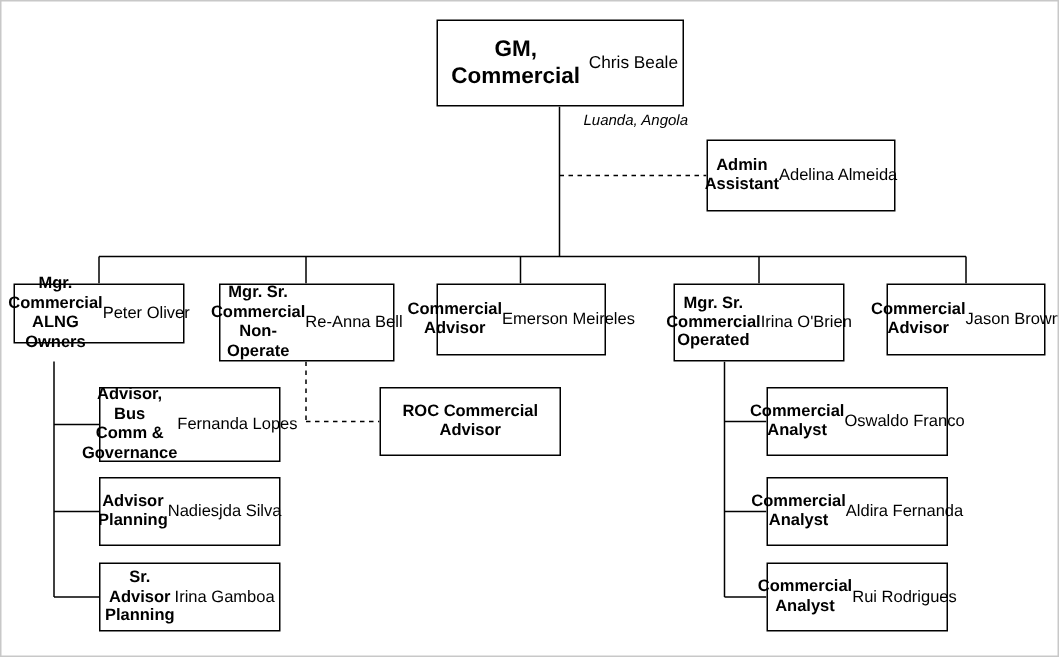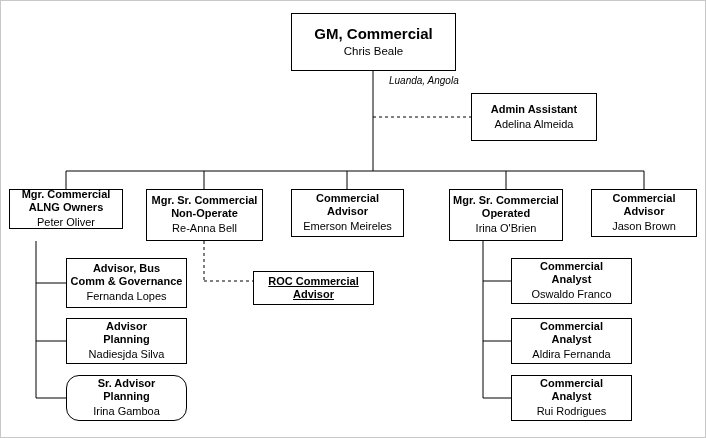--- a/index.html
+++ b/index.html
@@ -18,21 +18,21 @@
     position: absolute;
     left: 0; top: 0;
     width: 706px; height: 438px;
   }
   .box {
     position: absolute;
     background: #ffffff;
     border: 1px solid #000000;
     box-sizing: border-box;
     display: flex;
-    flex-direction: column;
+    flex-direction: row;
     align-items: center;
     justify-content: center;
     text-align: center;
     padding: 2px 3px;
   }
   .box .title {
     font-weight: bold;
     font-size: 11px;
     line-height: 1.18;
     white-space: pre-line;
@@ -127,27 +127,27 @@
   <div class="box" style="left:65px; top:257px; width:121px; height:50px;">
     <div class="title">Advisor, Bus
 Comm &amp; Governance</div>
     <div class="name">Fernanda Lopes</div>
   </div>
   <div class="box" style="left:65px; top:317px; width:121px; height:46px;">
     <div class="title">Advisor
 Planning</div>
     <div class="name">Nadiesjda Silva</div>
   </div>
-  <div class="box" style="left:65px; top:374px; width:121px; height:46px;border-radius:13px;">
+  <div class="box" style="left:65px; top:374px; width:121px; height:46px;">
     <div class="title">Sr. Advisor
 Planning</div>
     <div class="name">Irina Gamboa</div>
   </div>
 
-  <div class="box" style="left:252px; top:270px; width:121px; height:34px;text-decoration:underline;">
+  <div class="box" style="left:252px; top:257px; width:121px; height:46px;">
     <div class="title">ROC Commercial
 Advisor</div>
   </div>
 
   <div class="box" style="left:510px; top:257px; width:121px; height:46px;">
     <div class="title">Commercial
 Analyst</div>
     <div class="name">Oswaldo Franco</div>
   </div>
   <div class="box" style="left:510px; top:317px; width:121px; height:46px;">

